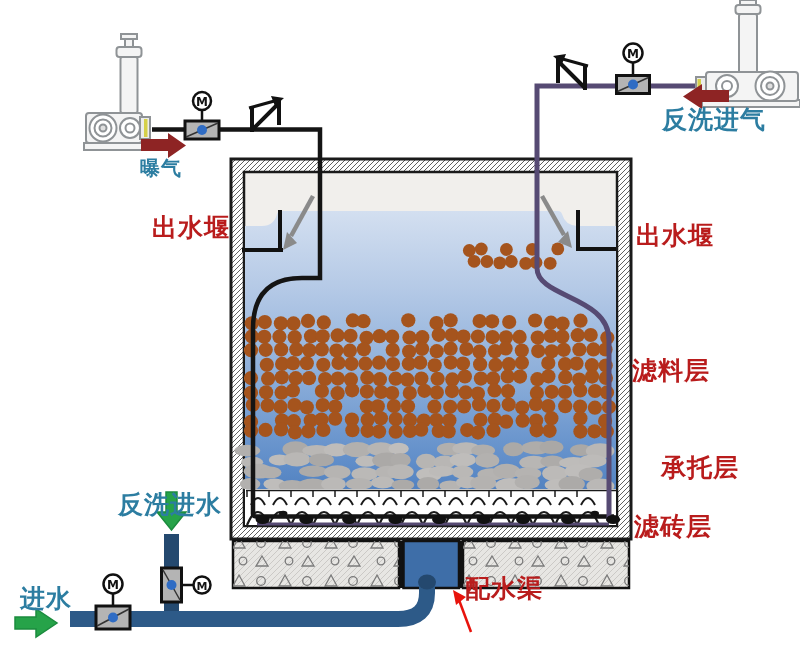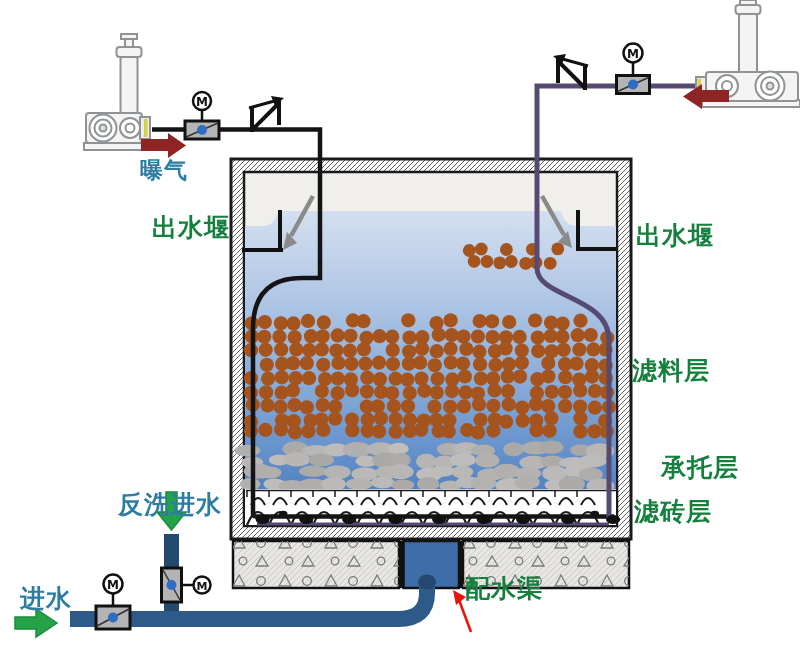--- a/index.html
+++ b/index.html
@@ -1,22 +1,22 @@
 <!DOCTYPE html>
 <html><head>
 <meta charset="utf-8">
 <style>
   html,body{margin:0;padding:0;background:#ffffff;}
   .stage{position:relative;width:800px;height:651px;background:#ffffff;overflow:hidden;
          font-family:"DejaVu Sans","Liberation Sans",sans-serif;}
   .stage svg{position:absolute;left:0;top:0;}
   .lbl{position:absolute;font-weight:bold;font-size:25px;line-height:1.05;white-space:nowrap;letter-spacing:1px;}
-  .lbl-red{color:#15803d;}
+  .lbl-red{color:#b91c1c;}
   .lbl-teal{color:#2c7da1;}
-  .lbl-sm{font-size:23px;}
+  .lbl-sm{font-size:20px;}
   .mtext{font-weight:bold;fill:#111;}
 </style>
 </head>
 <body>
 
 <div class="stage">
 
 <svg width="800" height="651" viewBox="0 0 800 651">
   <defs>
     <pattern id="hatchWall" width="5" height="5" patternUnits="userSpaceOnUse">
@@ -526,22 +526,23 @@
   <polygon points="15,617 36,617 36,609 57,623 36,637 36,629 15,629" stroke-width="1.5" fill="#26a349" stroke="#1b8c3e"></polygon>
   <polygon points="166,492 177,492 177,512 186,512 171.5,530 157,512 166,512" stroke-width="1.5" fill="#26a349" stroke="#1b8c3e"></polygon>
 
   <g>
     <line x1="471" y1="632" x2="459" y2="600" stroke-width="2.5" stroke="#e8130c"></line>
     <polygon points="453,590 466,597 456,605" fill="#e8130c"></polygon>
   </g>
 </svg>
 
 <div class="lbl lbl-teal lbl-sm" style="left:140px;top:158px;">曝气</div>
+<div class="lbl lbl-teal" style="left:662px;top:107px;">反洗进气</div>
 <div class="lbl lbl-red" style="left:152px;top:215px;">出水堰</div>
 <div class="lbl lbl-red" style="left:636px;top:223px;">出水堰</div>
 <div class="lbl lbl-red" style="left:632px;top:358px;">滤料层</div>
 <div class="lbl lbl-red" style="left:661px;top:455px;">承托层</div>
-<div class="lbl lbl-red" style="left:634px;top:499px;">滤砖层</div>
+<div class="lbl lbl-red" style="left:634px;top:514px;">滤砖层</div>
 <div class="lbl lbl-teal" style="left:118px;top:462px;margin-top:30px;">反洗进水</div>
 <div class="lbl lbl-teal" style="left:20px;top:586px;">进水</div>
 <div class="lbl lbl-red" style="left:465px;top:576px;">配水渠</div>
 
 </div>
 
 </body></html>

